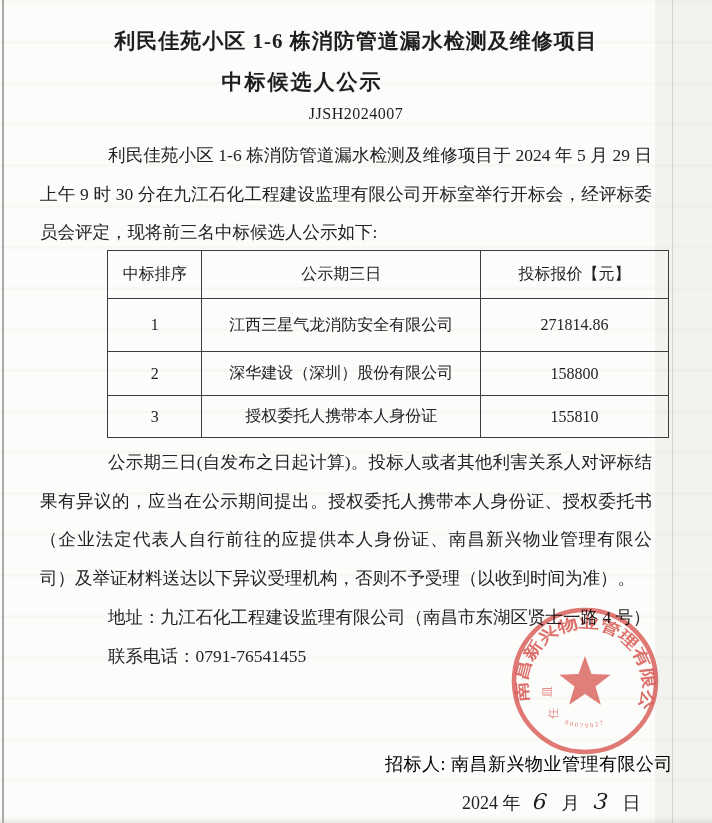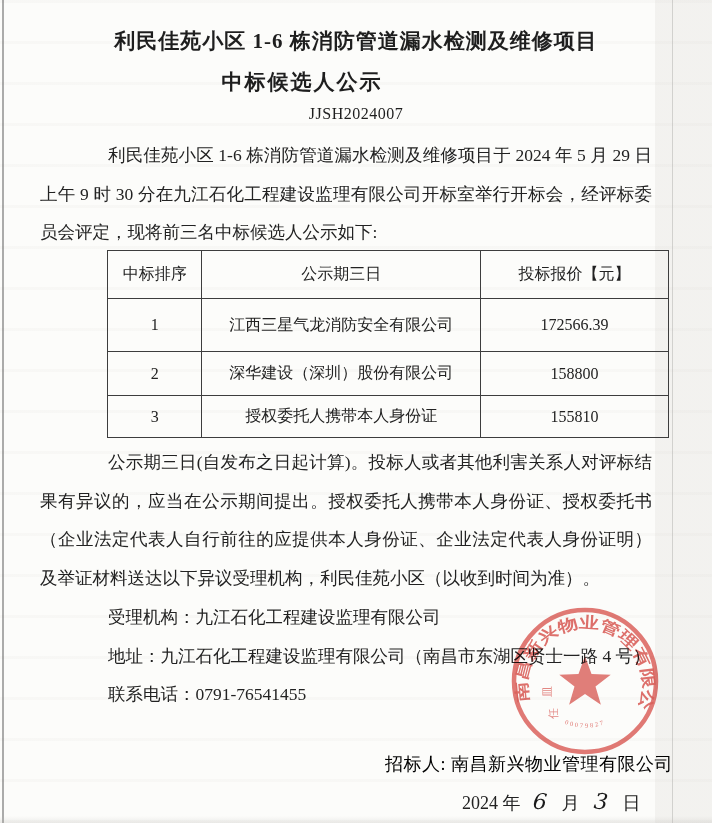--- a/index.html
+++ b/index.html
@@ -78,39 +78,38 @@
   <table class="bid">
     <tbody>
         <tr class="hdr">
       <th class="col-rank">中标排序</th>
       <th class="col-name">公示期三日</th>
       <th class="col-price">投标报价【元】</th>
     </tr>
     <tr class="r1">
       <td>1</td>
       <td>江西三星气龙消防安全有限公司</td>
-      <td>172566.39</td>
+      <td>271814.86</td>
     </tr>
     <tr class="r2">
       <td>2</td>
       <td>深华建设（深圳）股份有限公司</td>
       <td>158800</td>
     </tr>
     <tr class="r3">
       <td>3</td>
       <td>授权委托人携带本人身份证</td>
       <td>155810</td>
     </tr>
   </tbody>
     </table>
 
-  <div class="body-par indent par-notice">公示期三日(自发布之日起计算)。投标人或者其他利害关系人对评标结果有异议的，应当在公示期间提出。授权委托人携带本人身份证、授权委托书（企业法定代表人自行前往的应提供本人身份证、企业法定代表人身份证明）及举证材料送达以下异议受理机构，利民佳苑小区（以收到时间为准）。</div>
+  <div class="body-par indent par-notice">公示期三日(自发布之日起计算)。投标人或者其他利害关系人对评标结果有异议的，应当在公示期间提出。授权委托人携带本人身份证、授权委托书（企业法定代表人自行前往的应提供本人身份证、南昌新兴物业管理有限公司）及举证材料送达以下异议受理机构，否则不予受理（以收到时间为准）。</div>
 
   <div class="contact">
-    <div>受理机构：九江石化工程建设监理有限公司</div>
     <div>地址：九江石化工程建设监理有限公司（南昌市东湖区贤士一路 4 号）</div>
     <div>联系电话：0791-76541455</div>
   </div>
 
   <svg class="seal" viewBox="0 0 160 160">
     <circle cx="80" cy="80" r="71" fill="none" stroke="#d9504b" stroke-width="4.5" opacity="0.85"></circle>
     <polygon points="80,55 86.5,73.1 105.7,73.7 90.5,85.4 95.9,103.8 80,93 64.1,103.8 69.5,85.4 54.3,73.7 73.5,73.1" fill="#dd615c" opacity="0.9"></polygon>
     <defs>
       <path id="sealTopArc" d="M 24,100 A 58,58 0 1 1 136,100" fill="none"></path>
       <path id="sealBottomArc" d="M 36,104 A 54,54 0 0 0 124,104" fill="none"></path>

